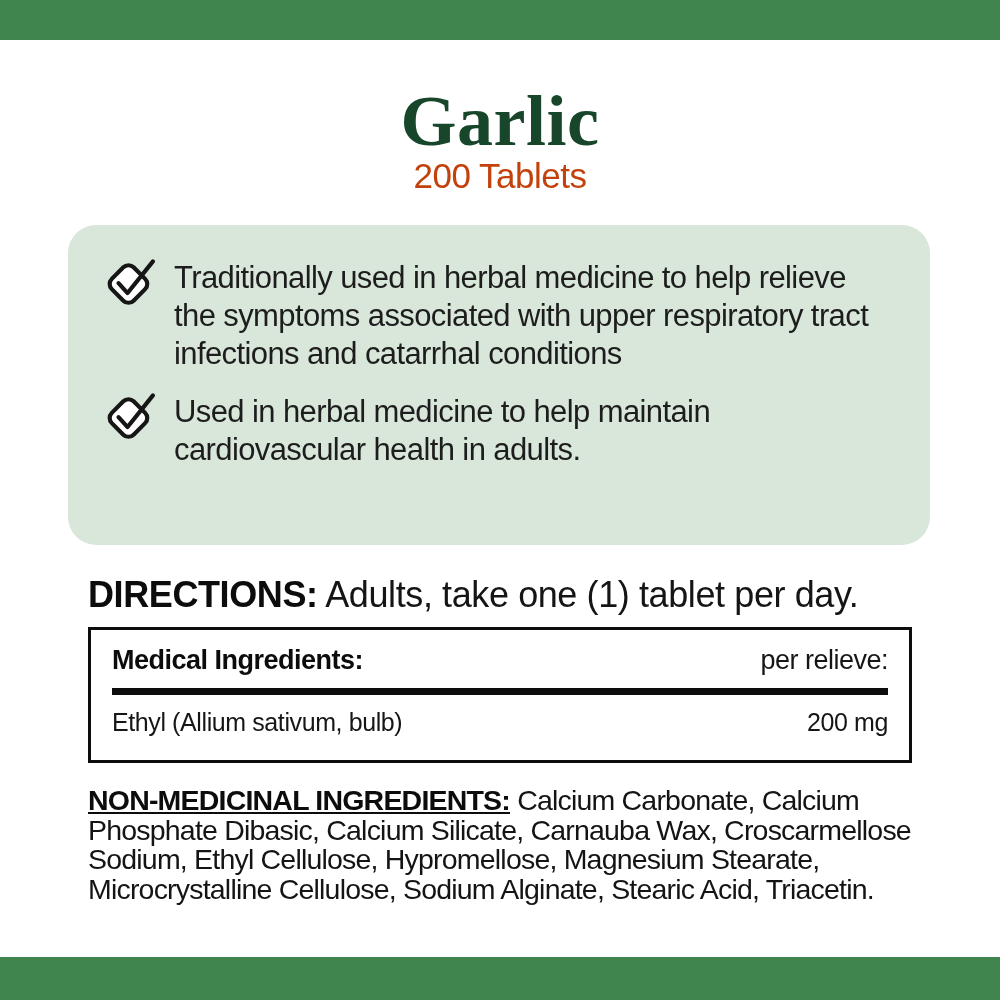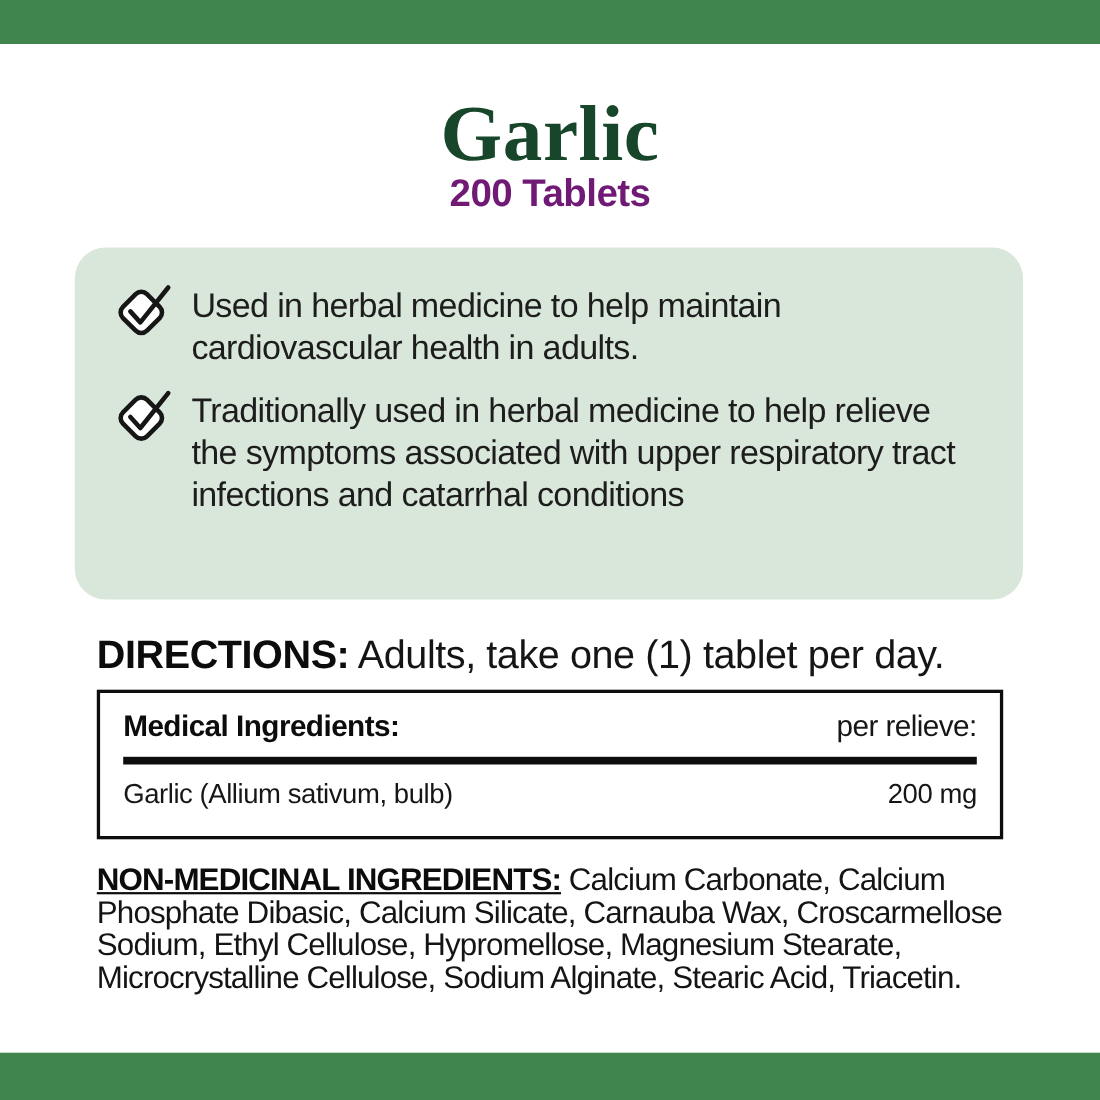--- a/index.html
+++ b/index.html
@@ -24,23 +24,23 @@
     text-align: center;
     font-family: "Liberation Serif", serif;
     font-weight: 700;
     font-size: 72px;
     color: #17462a;
     letter-spacing: 0.5px;
   }
   .subtitle {
     position: absolute; top: 156px; left: 0; width: 1000px;
     text-align: center;
-    font-weight: 700;
+    font-weight: 400;
     font-size: 35px;
-    color: #701a75;
+    color: #c2410c;
     letter-spacing: -0.5px;
   }
 
   .benefits {
     position: absolute; left: 68px; top: 225px;
     width: 862px; height: 320px;
     background: #d9e7da;
     border-radius: 28px;
     padding: 34px 40px 0 36px;
   }
@@ -125,47 +125,47 @@
 
 <div class="benefits">
 
   <div class="benefit">
     <span class="icon-wrap">
       <svg viewBox="0 0 64 62" xmlns="http://www.w3.org/2000/svg">
         <rect x="10" y="14" width="34" height="34" rx="8" transform="rotate(-45 27 31)" fill="#ffffff" stroke="#161616" stroke-width="4.6"></rect>
         <path d="M16 30 L26 41 L54 6" fill="none" stroke="#161616" stroke-width="4.6" stroke-linecap="round" stroke-linejoin="round"></path>
       </svg>
     </span>
-    <span class="btext">Used in herbal medicine to help maintain cardiovascular health in adults.</span>
+    <span class="btext">Traditionally used in herbal medicine to help relieve the symptoms associated with upper respiratory tract infections and catarrhal conditions</span>
   </div>
 
   <div class="benefit">
     <span class="icon-wrap">
       <svg viewBox="0 0 64 62" xmlns="http://www.w3.org/2000/svg">
         <rect x="10" y="14" width="34" height="34" rx="8" transform="rotate(-45 27 31)" fill="#ffffff" stroke="#161616" stroke-width="4.6"></rect>
         <path d="M16 30 L26 41 L54 6" fill="none" stroke="#161616" stroke-width="4.6" stroke-linecap="round" stroke-linejoin="round"></path>
       </svg>
     </span>
-    <span class="btext">Traditionally used in herbal medicine to help relieve the symptoms associated with upper respiratory tract infections and catarrhal conditions</span>
+    <span class="btext">Used in herbal medicine to help maintain cardiovascular health in adults.</span>
   </div>
 
 </div>
 
 <div class="directions">
   <span class="dlabel">DIRECTIONS:</span><span> Adults, take one (1) tablet per day.</span>
 </div>
 
 <div class="ing-box">
   <div class="ing-header">
     <span class="hl">Medical Ingredients:</span>
     <span class="hr">per relieve:</span>
   </div>
   <div class="ing-divider"></div>
   <div class="ing-row">
-    <span>Garlic (Allium sativum, bulb)</span>
+    <span>Ethyl (Allium sativum, bulb)</span>
     <span>200 mg</span>
   </div>
 </div>
 
 <div class="non-medicinal">
   <span class="nlabel">NON-MEDICINAL INGREDIENTS:</span><span> Calcium Carbonate, Calcium Phosphate Dibasic, Calcium Silicate, Carnauba Wax, Croscarmellose Sodium, Ethyl Cellulose, Hypromellose, Magnesium Stearate, Microcrystalline Cellulose, Sodium Alginate, Stearic Acid, Triacetin.</span>
 </div>
 
 <div class="bar bottom"></div>
 

